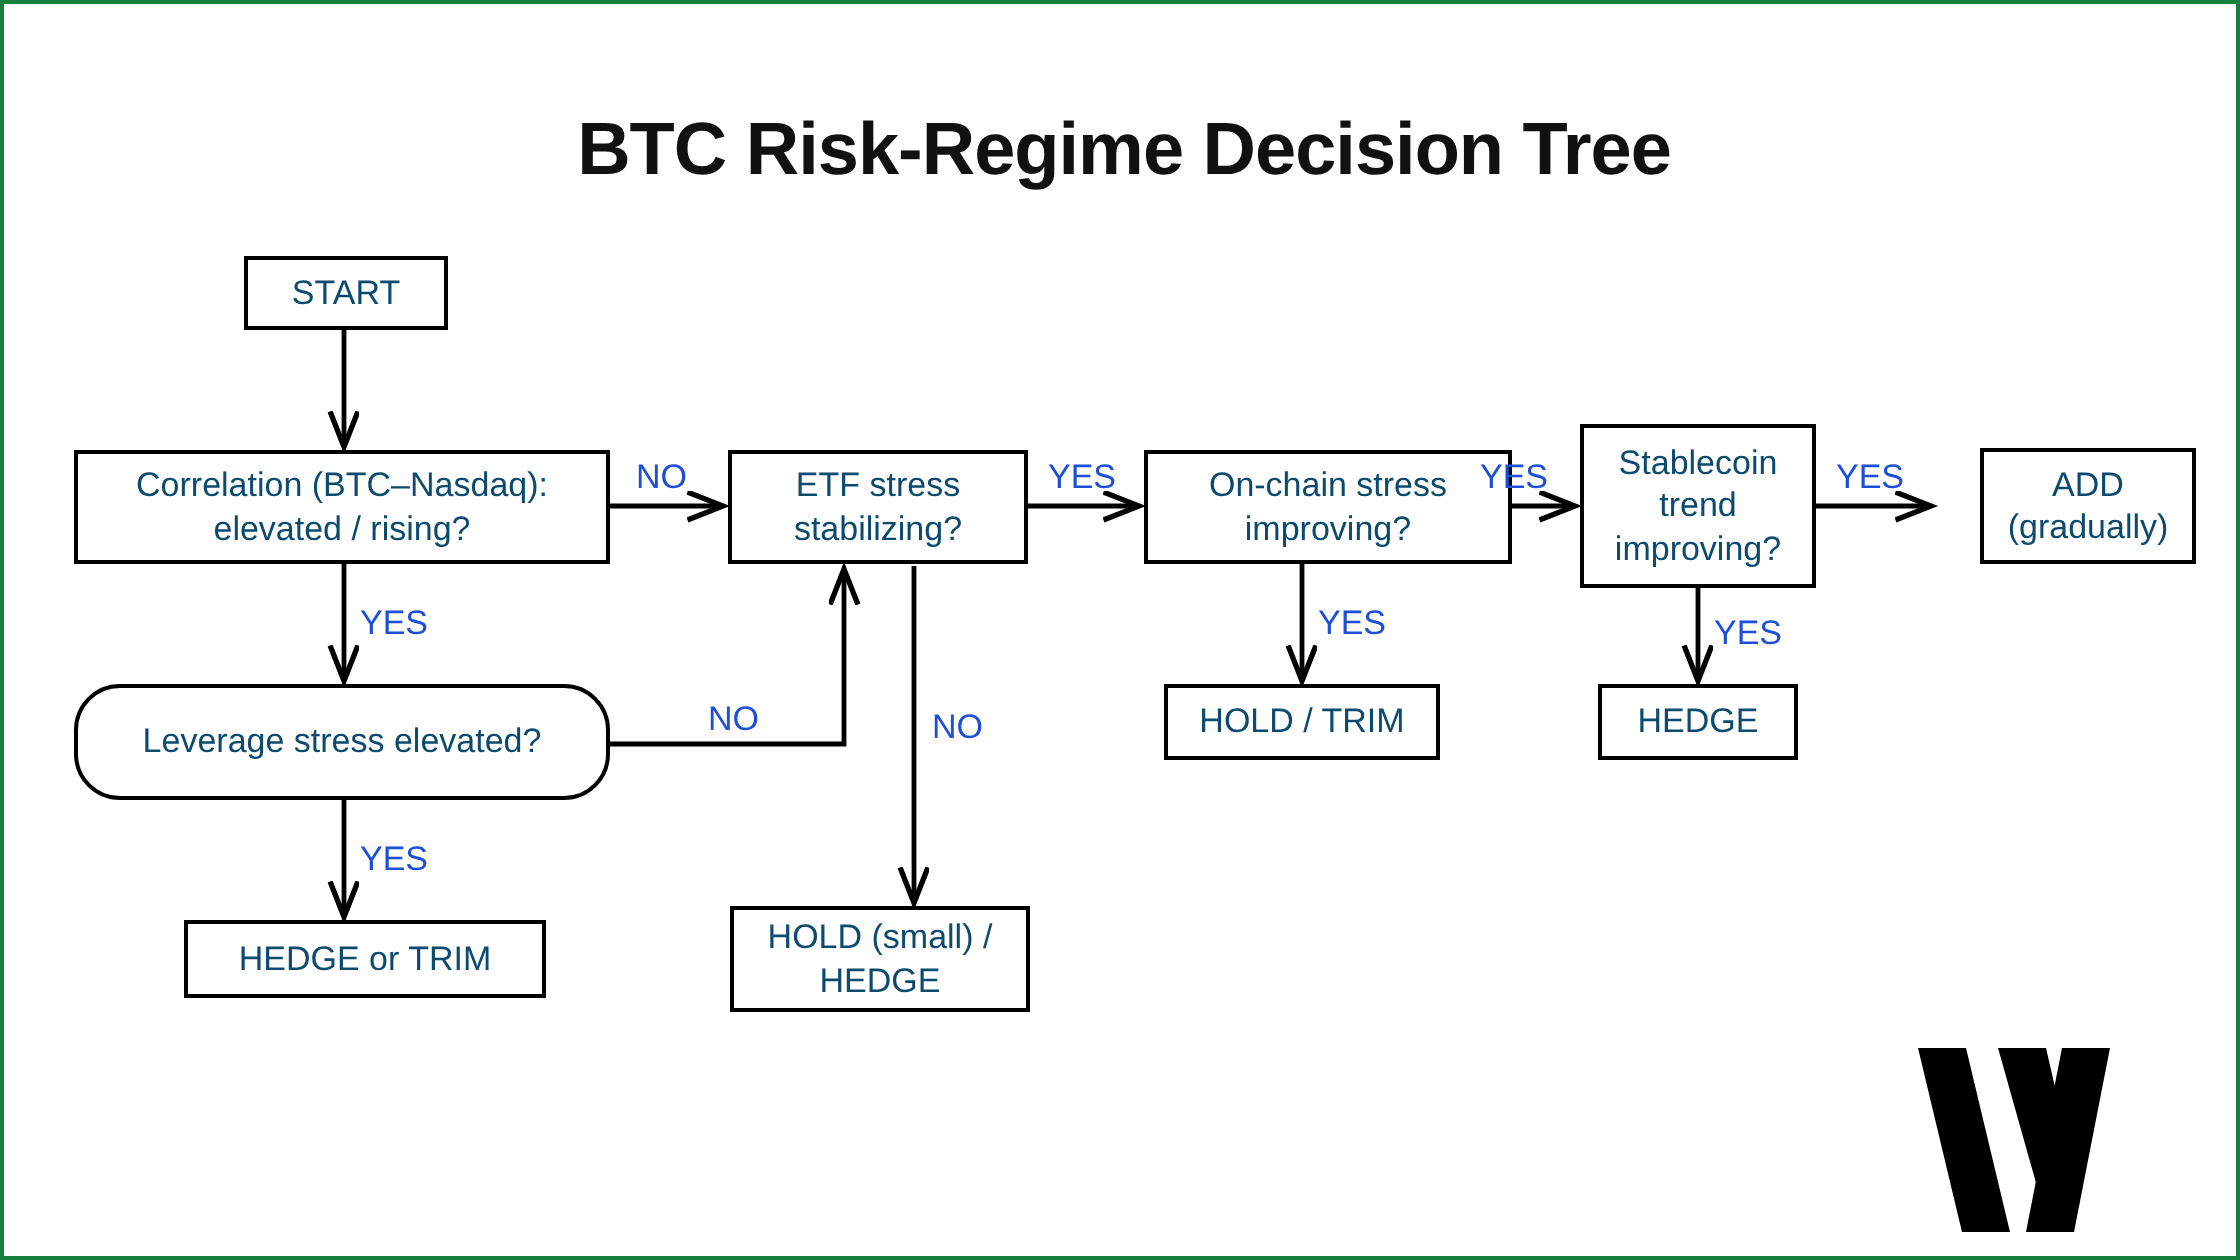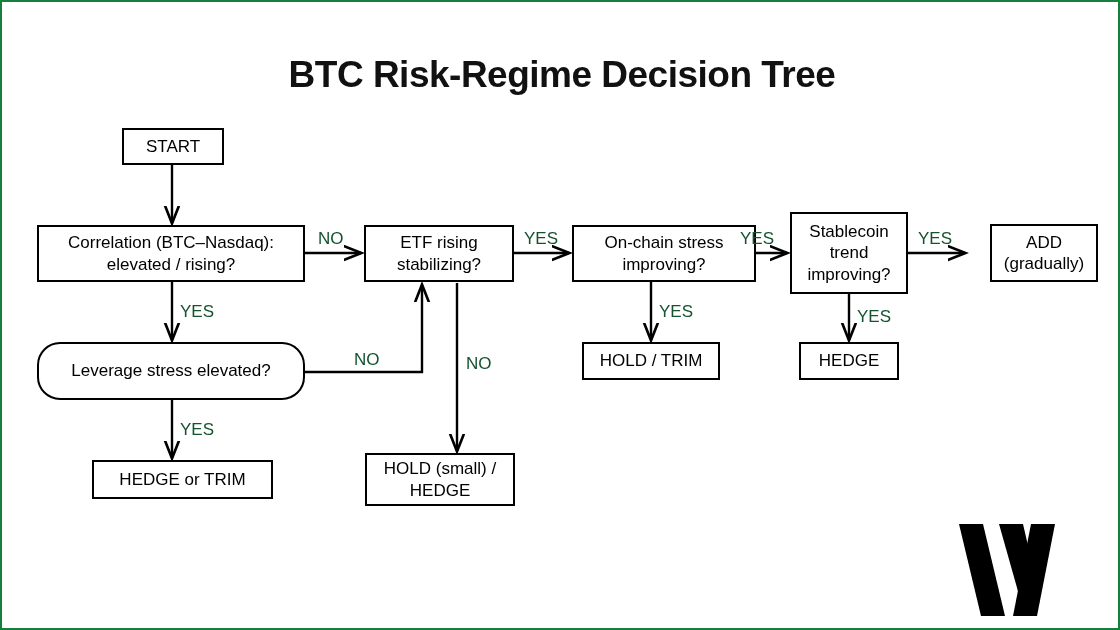--- a/index.html
+++ b/index.html
@@ -31,31 +31,31 @@
   }
   .node {
     position: absolute;
     box-sizing: border-box;
     border: 2.5px solid #000000;
     background: #ffffff;
     display: flex;
     align-items: center;
     justify-content: center;
     text-align: center;
-    color: #000000;
+    color: #0c4a6e;
     font-size: 17px;
     line-height: 1.25;
     font-family: "Liberation Sans", sans-serif;
     white-space: pre-line;
     padding: 2px 2px;
   }
   .edge-label {
     position: absolute;
     font-size: 17px;
-    color: #14532d;
+    color: #1d4ed8;
     font-family: "Liberation Sans", sans-serif;
     white-space: nowrap;
   }
   #edges {
     position: absolute;
     left: 0;
     top: 0;
     width: 1120px;
     height: 630px;
     pointer-events: none;
@@ -109,21 +109,21 @@
 
   <div class="node" style="left:120px; top:126px; width:102px; height:37px;">START</div>
 
   <div class="node" style="left:35px; top:223px; width:268px; height:57px;">Correlation (BTC–Nasdaq):
 elevated / rising?</div>
 
   <div class="node" style="left:35px; top:340px; width:268px; height:58px;border-radius:23px;">Leverage stress elevated?</div>
 
   <div class="node" style="left:90px; top:458px; width:181px; height:39px;">HEDGE or TRIM</div>
 
-  <div class="node" style="left:362px; top:223px; width:150px; height:57px;">ETF rising
+  <div class="node" style="left:362px; top:223px; width:150px; height:57px;">ETF stress
 stabilizing?</div>
 
   <div class="node" style="left:363px; top:451px; width:150px; height:53px;">HOLD (small) /
 HEDGE</div>
 
   <div class="node" style="left:570px; top:223px; width:184px; height:57px;">On-chain stress
 improving?</div>
 
   <div class="node" style="left:580px; top:340px; width:138px; height:38px;">HOLD / TRIM</div>
 

